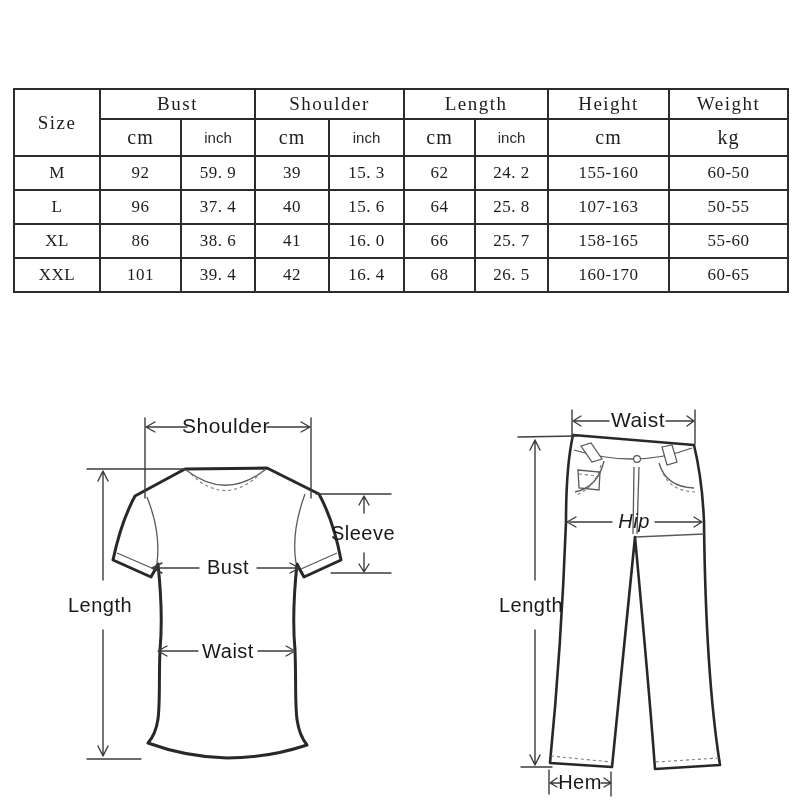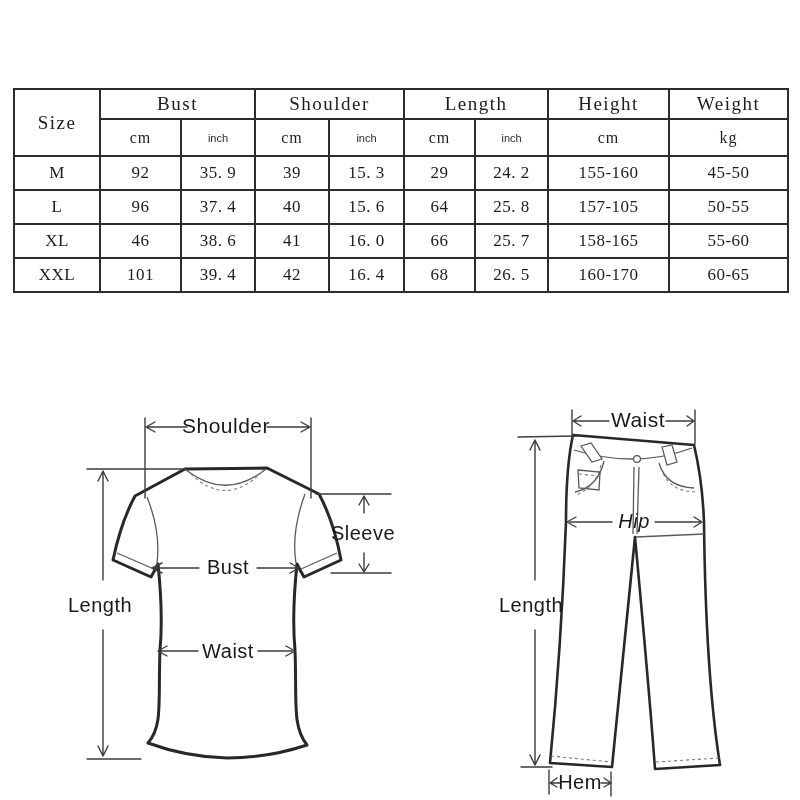--- a/index.html
+++ b/index.html
@@ -4,22 +4,22 @@
 <style>
   html,body{margin:0;padding:0;background:#ffffff;}
   .stage{position:relative;width:800px;height:800px;background:#ffffff;overflow:hidden;
          font-family:"Liberation Sans","DejaVu Sans",sans-serif;}
   
   .size-table{position:absolute;left:13px;top:88px;width:774px;border-collapse:collapse;
               table-layout:fixed;font-family:"Liberation Serif","DejaVu Serif",serif;color:#1d1d1d;padding-left:12px;}
   .size-table th,.size-table td{border:2px solid #2c2c2c;text-align:center;vertical-align:middle;
               padding:0;font-weight:normal;}
   .hdr{font-size:19px;letter-spacing:1.5px;}
-  .unit-cm{font-size:16px;letter-spacing:1px;margin-left:24px;}
-  .unit-inch{font-family:"Liberation Sans","DejaVu Sans",sans-serif;font-size:11px;color:#2a2a2a;margin-top:10px;}
+  .unit-cm{font-size:20px;letter-spacing:1px;margin-left:24px;}
+  .unit-inch{font-family:"Liberation Sans","DejaVu Sans",sans-serif;font-size:15px;color:#2a2a2a;margin-top:10px;}
   .cell{font-size:17px;letter-spacing:0.5px;}
   tr.r-top{height:30px;} tr.r-units{height:37px;} tr.r-data{height:34px;}
   
   .diagram-svg{position:absolute;left:0;top:0;width:800px;height:800px;}
   .dlabel{position:absolute;transform:translate(-50%,-50%);white-space:nowrap;color:#191919;
           font-size:20px;letter-spacing:0.5px;}
   .dlabel.big{font-size:21px;}
   .outline{fill:#ffffff;stroke:#282828;stroke-width:3;stroke-linejoin:round;stroke-linecap:round;}
   .outlinep{fill:#ffffff;stroke:#282828;stroke-width:2.6;stroke-linejoin:round;stroke-linecap:round;}
   .thin{fill:none;stroke:#5a5a5a;stroke-width:1.3;}
@@ -59,42 +59,42 @@
         <td class="unit-cm">cm</td>
         <td class="unit-inch">inch</td>
         <td class="unit-cm">cm</td>
         <td class="unit-inch">inch</td>
         <td class="unit-cm">cm</td>
         <td class="unit-cm">kg</td>
       </tr>
       <tr class="r-data">
         <td class="cell">M</td>
         <td class="cell">92</td>
-        <td class="cell">35. 9</td>
+        <td class="cell">59. 9</td>
         <td class="cell">39</td>
         <td class="cell">15. 3</td>
-        <td class="cell">29</td>
+        <td class="cell">62</td>
         <td class="cell">24. 2</td>
         <td class="cell">155-160</td>
-        <td class="cell">45-50</td>
+        <td class="cell">60-50</td>
       </tr>
       <tr class="r-data">
         <td class="cell">L</td>
         <td class="cell">96</td>
         <td class="cell">37. 4</td>
         <td class="cell">40</td>
         <td class="cell">15. 6</td>
         <td class="cell">64</td>
         <td class="cell">25. 8</td>
-        <td class="cell">157-105</td>
+        <td class="cell">107-163</td>
         <td class="cell">50-55</td>
       </tr>
       <tr class="r-data">
         <td class="cell">XL</td>
-        <td class="cell">46</td>
+        <td class="cell">86</td>
         <td class="cell">38. 6</td>
         <td class="cell">41</td>
         <td class="cell">16. 0</td>
         <td class="cell">66</td>
         <td class="cell">25. 7</td>
         <td class="cell">158-165</td>
         <td class="cell">55-60</td>
       </tr>
       <tr class="r-data">
         <td class="cell">XXL</td>

